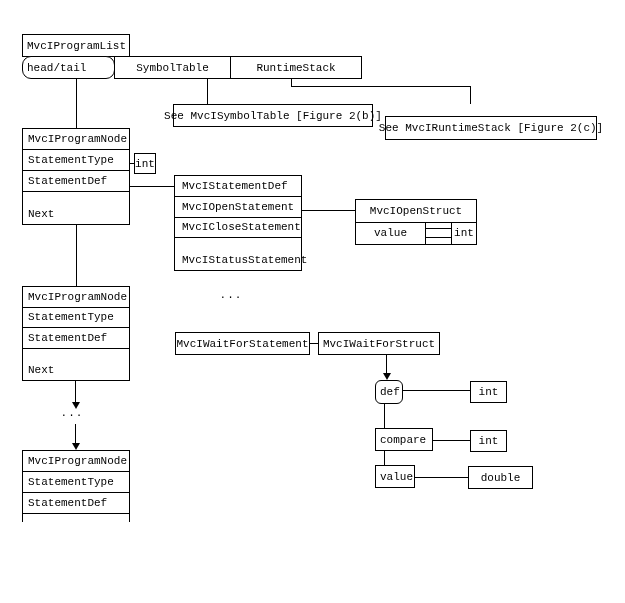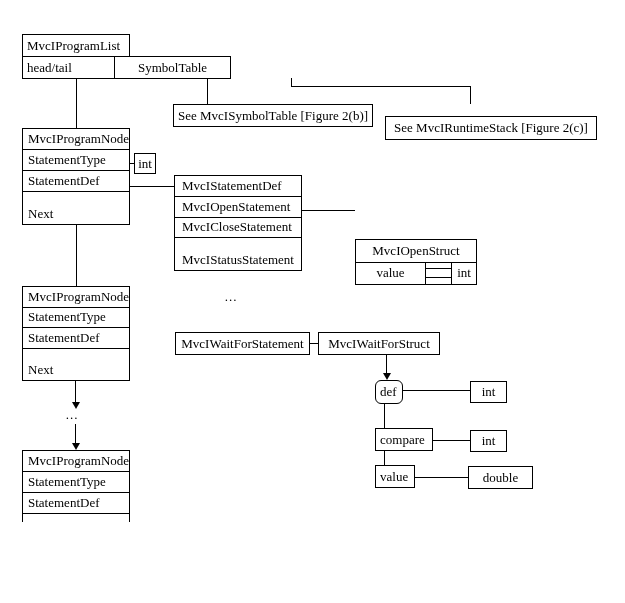--- a/index.html
+++ b/index.html
@@ -1,19 +1,19 @@
 <!DOCTYPE html>
 <html><head>
 <meta charset="utf-8">
 <style>
   * { margin:0; padding:0; box-sizing:border-box; }
   html,body { background:#fff; }
   .stage {
     position:relative; width:625px; height:522px; background:#ffffff;
-    font-family:Liberation Serif, serif; font-size:13px; color:#000;
+    font-family:Liberation Mono, monospace; font-size:11px; color:#000;
     overflow:hidden;
   }
   .bx {
     position:absolute; border:1px solid #000; background:#fff;
     display:flex; align-items:center; padding:0 4px; white-space:nowrap;
   }
   .bx.center { justify-content:center; padding:0 4px; }
   .node {
     position:absolute; border:1px solid #000; background:#fff;
     display:flex; flex-direction:column;
@@ -37,43 +37,44 @@
   .txt { position:absolute; text-align:center; white-space:nowrap; }
   .dots { letter-spacing:1px; }
   .nulltxt { letter-spacing:0.5px; }
 </style>
 </head>
 <body>
 
 <div class="stage">
 
   <div class="bx" style="left:22px; top:34px; width:108px; height:23px;">MvcIProgramList</div>
-  <div class="bx" style="left:22px; top:56px; width:93px; height:23px;">head/tail</div>
+  <div class="bx" style="left:22px; top:56px; width:93px; height:23px;border-radius:9px;">head/tail</div>
   <div class="bx center" style="left:114px; top:56px; width:117px; height:23px;">SymbolTable</div>
+  <div class="bx center" style="left:230px; top:56px; width:132px; height:23px;">RuntimeStack</div>
 
   <div class="bx center" style="left:173px; top:104px; width:200px; height:23px;">See MvcISymbolTable [Figure 2(b)]</div>
   <div class="bx center" style="left:385px; top:104px; width:212px; height:24px;margin-top:12px;">See MvcIRuntimeStack [Figure 2(c)]</div>
 
   <div class="node" style="left:22px; top:128px; width:108px; height:97px;">
     <div class="row">MvcIProgramNode</div>
     <div class="row">StatementType</div>
     <div class="row">StatementDef</div>
     <div class="row">Next</div>
   </div>
 
   <div class="bx center" style="left:134px; top:153px; width:22px; height:21px;">int</div>
 
   <div class="node" style="left:174px; top:175px; width:128px; height:96px;">
     <div class="row pad7">MvcIStatementDef</div>
     <div class="row pad7">MvcIOpenStatement</div>
     <div class="row pad7">MvcICloseStatement</div>
     <div class="row pad7">MvcIStatusStatement</div>
   </div>
 
-  <div class="node" style="left:355px; top:199px; width:122px; height:46px;margin-top:40px;">
+  <div class="node" style="left:355px; top:199px; width:122px; height:46px;">
     <div class="row hdr center">MvcIOpenStruct</div>
     <div class="cellrow">
       <div class="cell" style="width:70px; border-right:1px solid #000;">value</div>
       <div style="width:25px; position:relative;">
         <div style="position:absolute; left:-1px; right:-1px; top:5px; height:10px; border-top:1px solid #000; border-bottom:1px solid #000;"></div>
       </div>
       <div class="cell" style="flex:1; border-left:1px solid #000;">int</div>
     </div>
   </div>
 

